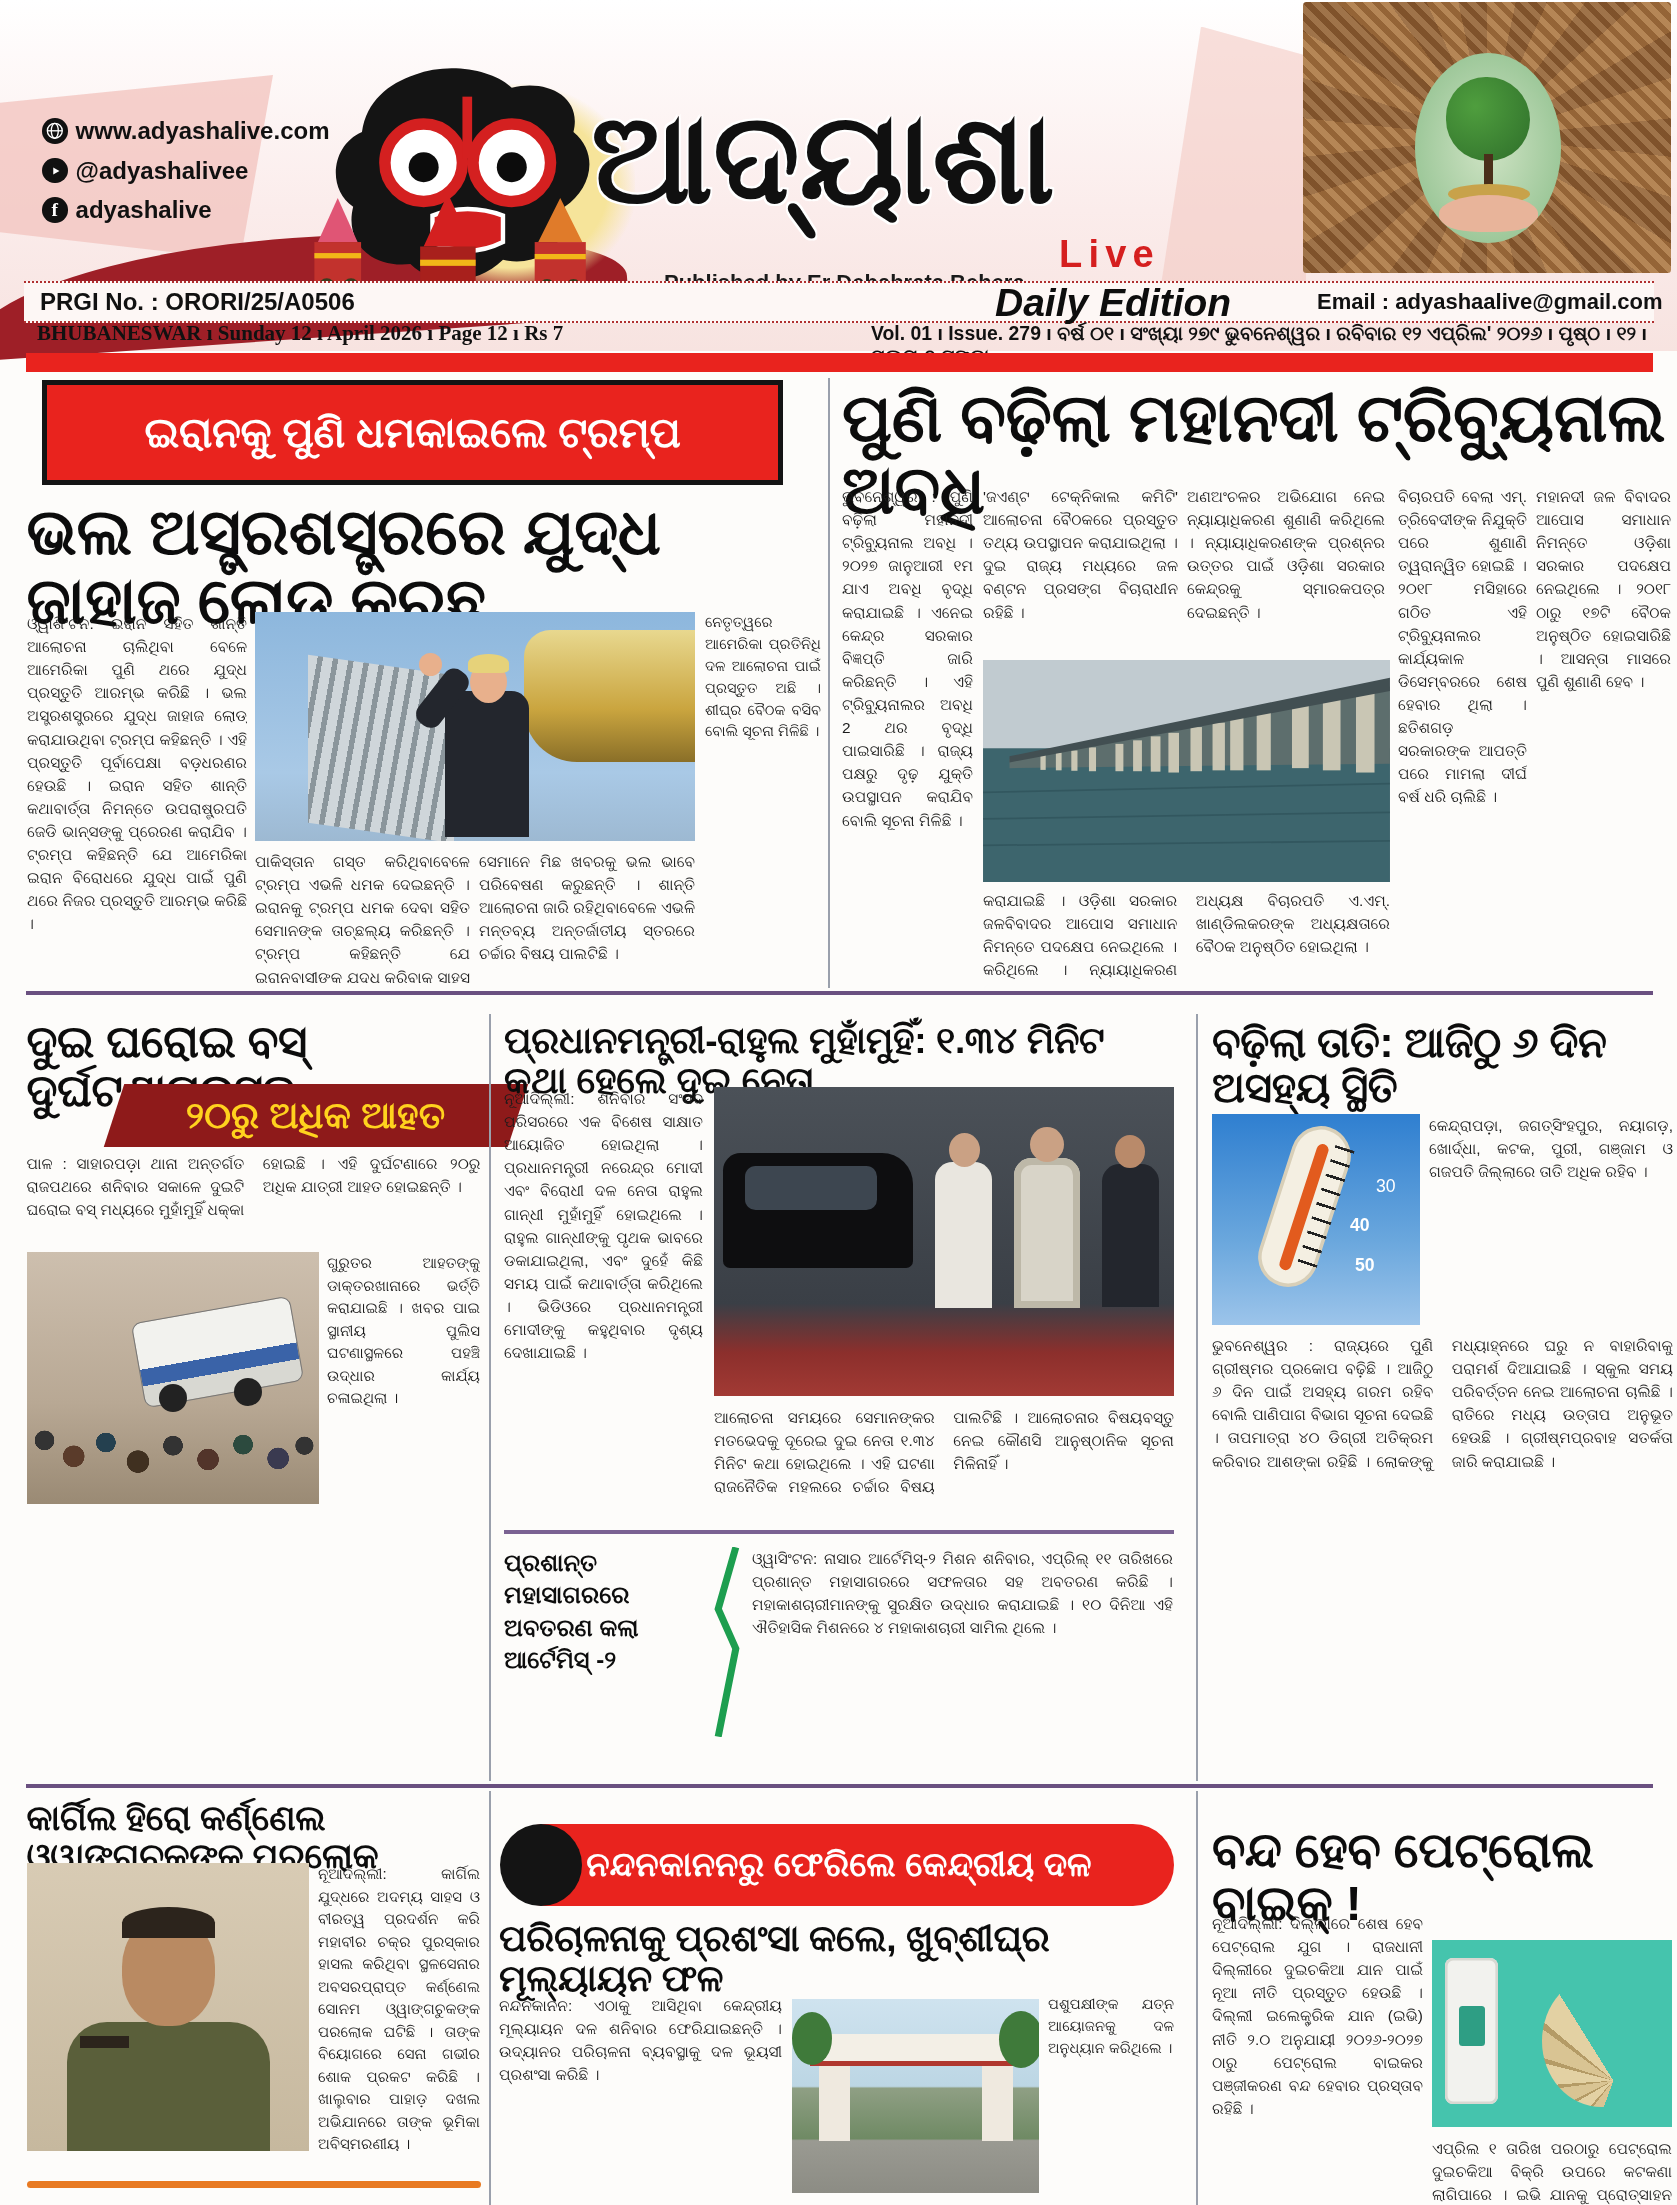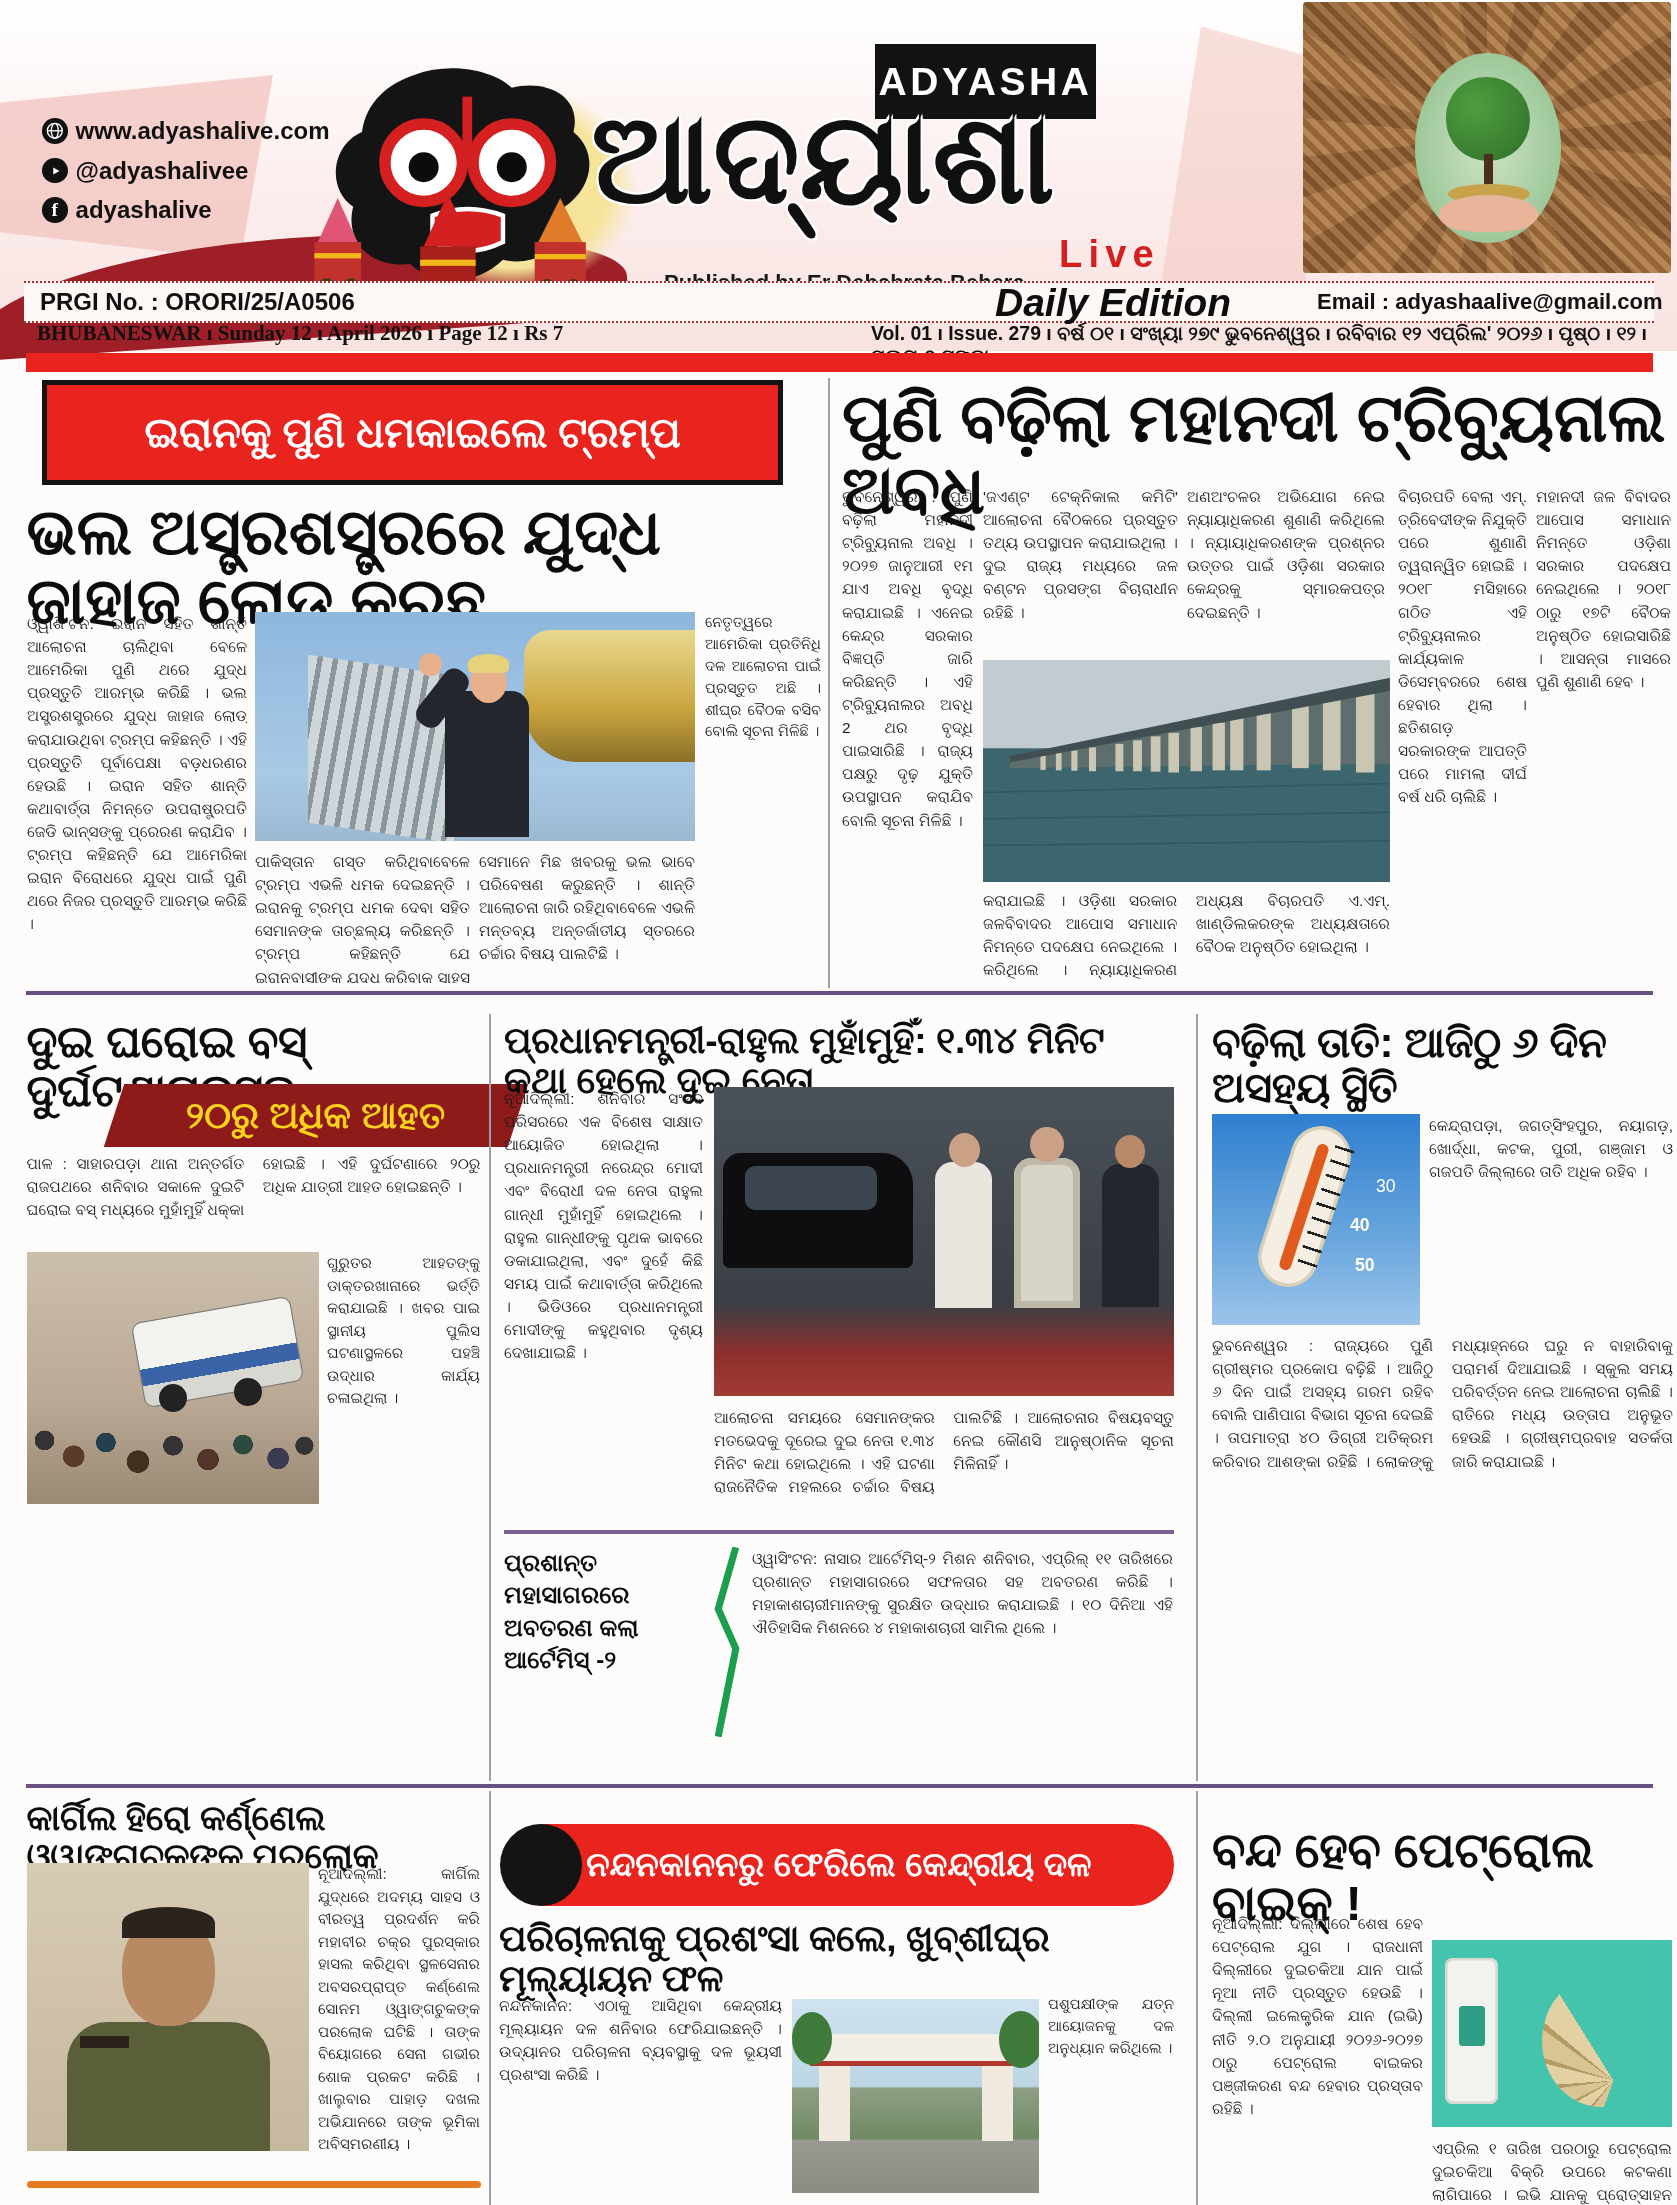--- a/index.html
+++ b/index.html
@@ -90,23 +90,20 @@
               <circle cx="510" cy="588" r="14"></circle>
               <circle cx="570" cy="580" r="14"></circle>
               <circle cx="630" cy="586" r="14"></circle>
               <circle cx="690" cy="578" r="14"></circle>
               <circle cx="745" cy="585" r="14"></circle>
             </g>
         </g>
       </svg>
     </div>
 
-    <div class="abs" style="left:875px;top:44px;width:221px;height:75px;background:#121212;display:flex;align-items:center;justify-content:center;">
-      <span style="color:#fff;font-size:39px;font-weight:800;letter-spacing:3.5px;">ADYASHA</span>
-    </div>
     <div class="abs" style="left:591px;top:90px;width:582px;height:159px;font-size:126px;font-weight:900;color:#101010;line-height:1.1;text-align:left;text-shadow:1.8px 1.8px 0 #fff,-1.8px -1.8px 0 #fff,1.8px -1.8px 0 #fff,-1.8px 1.8px 0 #fff;">ଆଦ୍ୟାଶା</div>
     <div class="abs" style="left:1059px;top:233px;font-size:38px;font-weight:800;color:#d51f1f;letter-spacing:6.2px;">Live</div>
     <div class="abs" style="left:664px;top:270px;font-size:22px;font-weight:700;color:#1a1a1a;">Published by Er Debabrata Behera</div>
 
     <div class="photo" style="left:1303px;top:2.2px;width:368px;height:271px;background:repeating-conic-gradient(#a5713f 0deg 12deg,#8a5a30 12deg 24deg);border-radius:3.5px;">
       <div class="abs" style="left:0;top:0;width:100%;height:100%;background:repeating-linear-gradient(45deg,rgba(255,230,190,.18) 0 6.2px,rgba(90,55,25,.22) 6.2px 12.3px);"></div>
       <div class="abs" style="left:112px;top:51px;width:146px;height:190px;border-radius:50%;background:radial-gradient(ellipse at center,#cfe3c4 0%,#9ec89a 70%,#7fae84 100%);overflow:hidden;">
         <div class="abs" style="left:31px;top:24px;width:84px;height:84px;border-radius:48% 52% 50% 50%;background:radial-gradient(circle at 35% 35%,#4f9e3e,#2e6e2a);"></div>
         <div class="abs" style="left:69px;top:101px;width:8.8px;height:35px;background:#4a2f1a;"></div>
         <div class="abs" style="left:33px;top:131px;width:82px;height:19.4px;border-radius:50%;background:#c8a24a;"></div>

